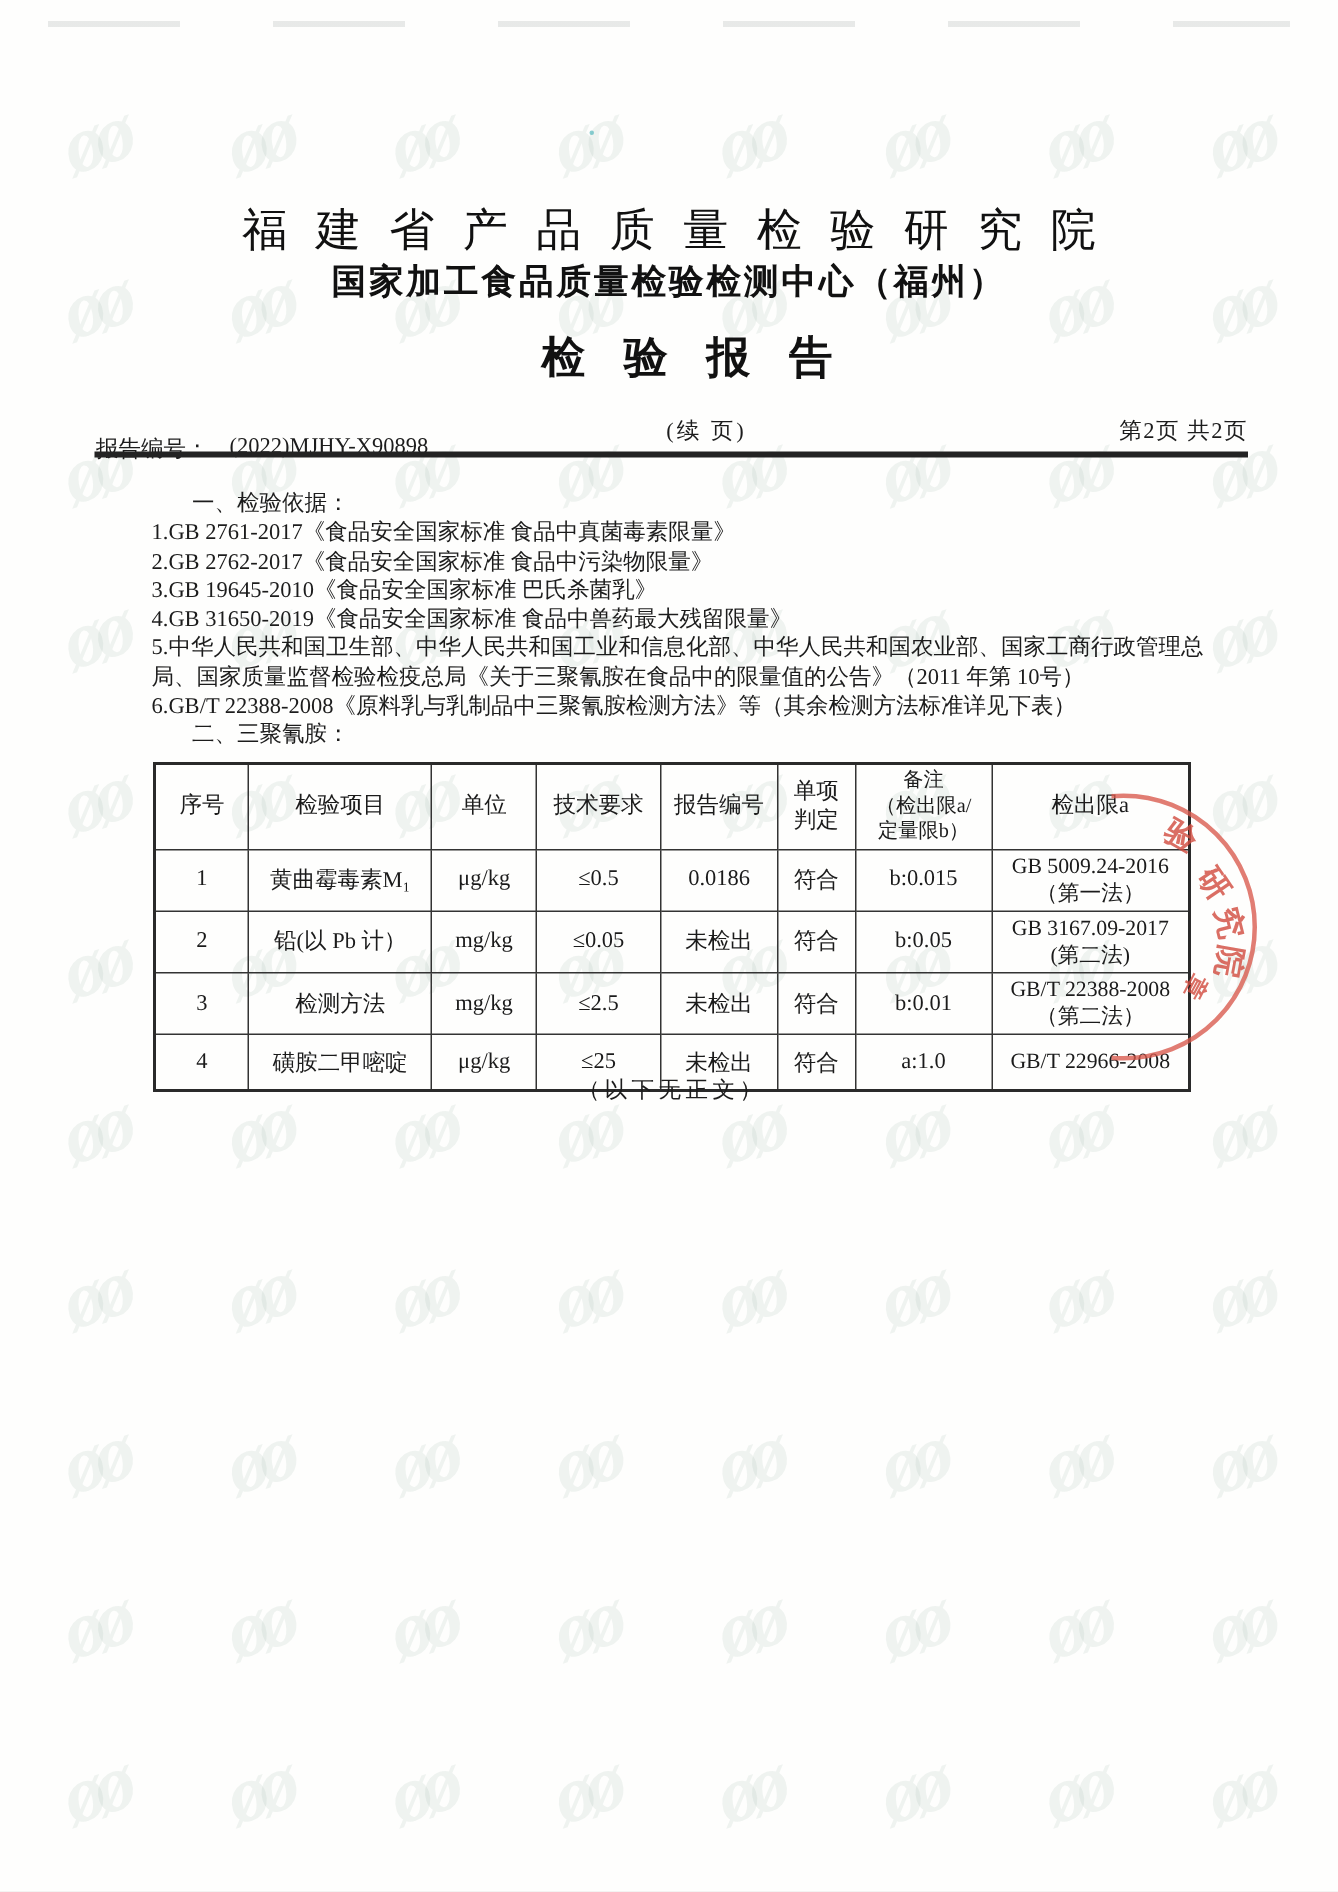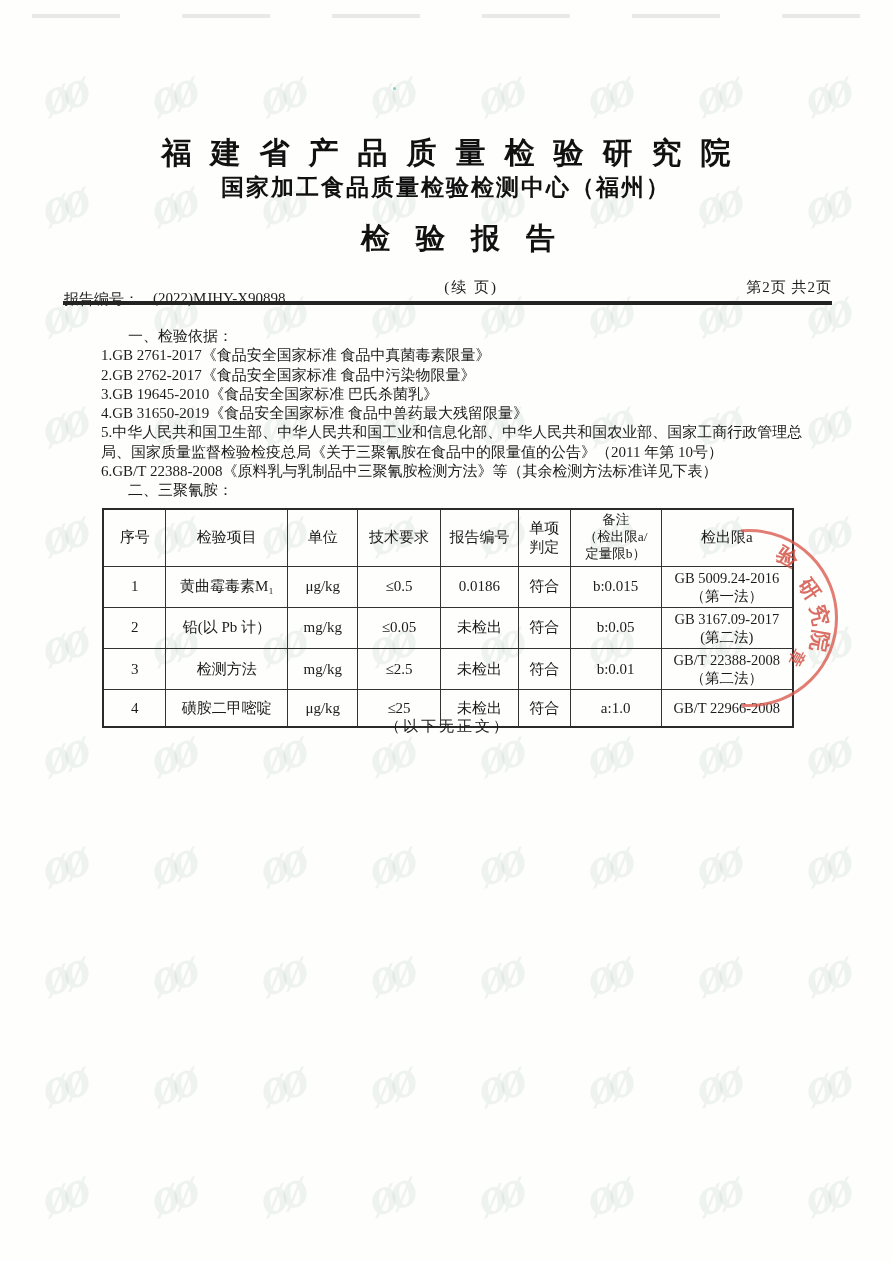--- a/index.html
+++ b/index.html
@@ -19,21 +19,21 @@
   
   .watermark { position:absolute; inset:0; z-index:0; pointer-events:none; }
   .wm {
     position:absolute; font-size:54px; font-style:italic; font-weight:bold;
     color:rgba(150,178,165,.14); transform:rotate(-18deg); letter-spacing:-6px;
   }
   .content { position:absolute; inset:0; z-index:1; }
   
   .org-title {
     position:absolute; top:133px; left:0; width:100%; text-align:center;
-    font-size:30px; font-weight:bold; letter-spacing:19px; text-indent:19px; color:#111;
+    font-size:30px; font-weight:normal; letter-spacing:19px; text-indent:19px; color:#111;
   }
   .sub-title {
     position:absolute; top:172px; left:0; width:100%; text-align:center;
     font-size:23px; font-weight:bold; letter-spacing:2px; color:#111;
   }
   .report-title {
     position:absolute; top:219px; left:0; width:100%; text-align:center;
     font-size:29px; font-weight:bold; letter-spacing:26px; text-indent:26px; color:#111;margin-left:12px;
   }
   

